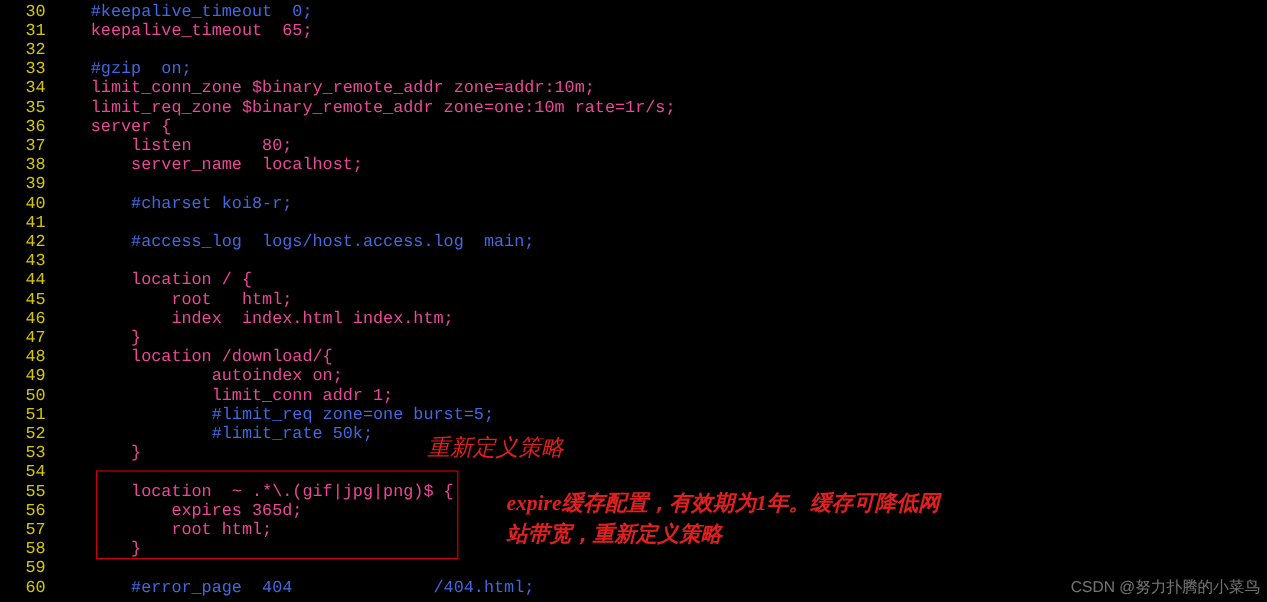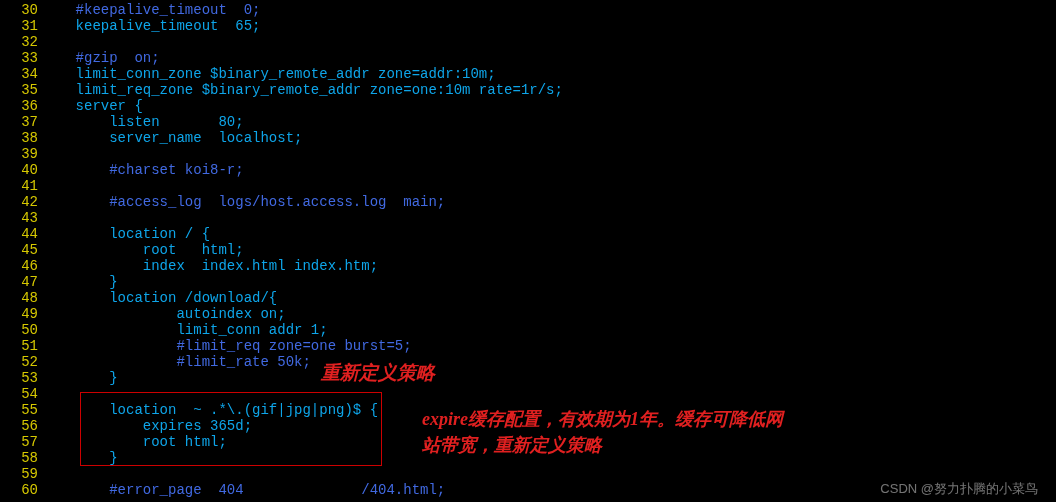--- a/index.html
+++ b/index.html
@@ -1,24 +1,24 @@
 <!DOCTYPE html>
 <html><head>
 <meta charset="utf-8">
 <style>
   html,body{margin:0;padding:0;background:#000;width:1056px;height:502px;overflow:hidden;}
   .editor{font-family:"Courier New",monospace;font-size:14px;line-height:16px;white-space:pre;padding-top:2px;}
   .ln{color:#d6c800;display:inline-block;width:38px;text-align:right;padding-right:4px;user-select:none;}
-  .plain{color:#0ea5e9;}
+  .plain{color:#ec4899;}
   .comment{color:#4169e1;margin-top:35px;}
   .red-box{position:absolute;left:80px;top:392px;width:300px;height:72px;border:1px solid #c00;pointer-events:none;}
-  .anno1{position:absolute;left:321px;top:360px;color:#e02020;font-family:"KaiTi","STKaiti",serif;font-size:19px;font-weight:bold;font-style:italic;}
+  .anno1{position:absolute;left:356px;top:360px;color:#e02020;font-family:"KaiTi","STKaiti",serif;font-size:19px;font-weight:normal;font-style:italic;}
   .anno2{position:absolute;left:422px;top:406px;color:#e02020;font-family:"KaiTi","STKaiti",serif;font-size:18px;font-weight:bold;font-style:italic;}
   .anno2 span{display:block;line-height:26px;}
-  .watermark{position:absolute;right:18px;bottom:4px;color:rgba(255,255,255,0.45);font-family:sans-serif;font-size:13px;}
+  .watermark{position:absolute;right:6px;bottom:4px;color:rgba(255,255,255,0.45);font-family:sans-serif;font-size:13px;}
   .row{height:16px;}
 </style>
 </head>
 <body>
 
 <div class="editor" id="editor"><div class="row"><span class="ln">30</span><span class="comment">    #keepalive_timeout  0;</span></div><div class="row"><span class="ln">31</span><span class="plain">    keepalive_timeout  65;</span></div><div class="row"><span class="ln">32</span><span class="plain"> </span></div><div class="row"><span class="ln">33</span><span class="comment">    #gzip  on;</span></div><div class="row"><span class="ln">34</span><span class="plain">    limit_conn_zone $binary_remote_addr zone=addr:10m;</span></div><div class="row"><span class="ln">35</span><span class="plain">    limit_req_zone $binary_remote_addr zone=one:10m rate=1r/s;</span></div><div class="row"><span class="ln">36</span><span class="plain">    server {</span></div><div class="row"><span class="ln">37</span><span class="plain">        listen       80;</span></div><div class="row"><span class="ln">38</span><span class="plain">        server_name  localhost;</span></div><div class="row"><span class="ln">39</span><span class="plain"> </span></div><div class="row"><span class="ln">40</span><span class="comment">        #charset koi8-r;</span></div><div class="row"><span class="ln">41</span><span class="plain"> </span></div><div class="row"><span class="ln">42</span><span class="comment">        #access_log  logs/host.access.log  main;</span></div><div class="row"><span class="ln">43</span><span class="plain"> </span></div><div class="row"><span class="ln">44</span><span class="plain">        location / {</span></div><div class="row"><span class="ln">45</span><span class="plain">            root   html;</span></div><div class="row"><span class="ln">46</span><span class="plain">            index  index.html index.htm;</span></div><div class="row"><span class="ln">47</span><span class="plain">        }</span></div><div class="row"><span class="ln">48</span><span class="plain">        location /download/{</span></div><div class="row"><span class="ln">49</span><span class="plain">                autoindex on;</span></div><div class="row"><span class="ln">50</span><span class="plain">                limit_conn addr 1;</span></div><div class="row"><span class="ln">51</span><span class="comment">                #limit_req zone=one burst=5;</span></div><div class="row"><span class="ln">52</span><span class="comment">                #limit_rate 50k;</span></div><div class="row"><span class="ln">53</span><span class="plain">        }</span></div><div class="row"><span class="ln">54</span><span class="plain"> </span></div><div class="row"><span class="ln">55</span><span class="plain">        location  ~ .*\.(gif|jpg|png)$ {</span></div><div class="row"><span class="ln">56</span><span class="plain">            expires 365d;</span></div><div class="row"><span class="ln">57</span><span class="plain">            root html;</span></div><div class="row"><span class="ln">58</span><span class="plain">        }</span></div><div class="row"><span class="ln">59</span><span class="plain"> </span></div><div class="row"><span class="ln">60</span><span class="comment">        #error_page  404              /404.html;</span></div></div>
 
 <div class="red-box"></div>
 
 <div class="anno1">重新定义策略</div>

